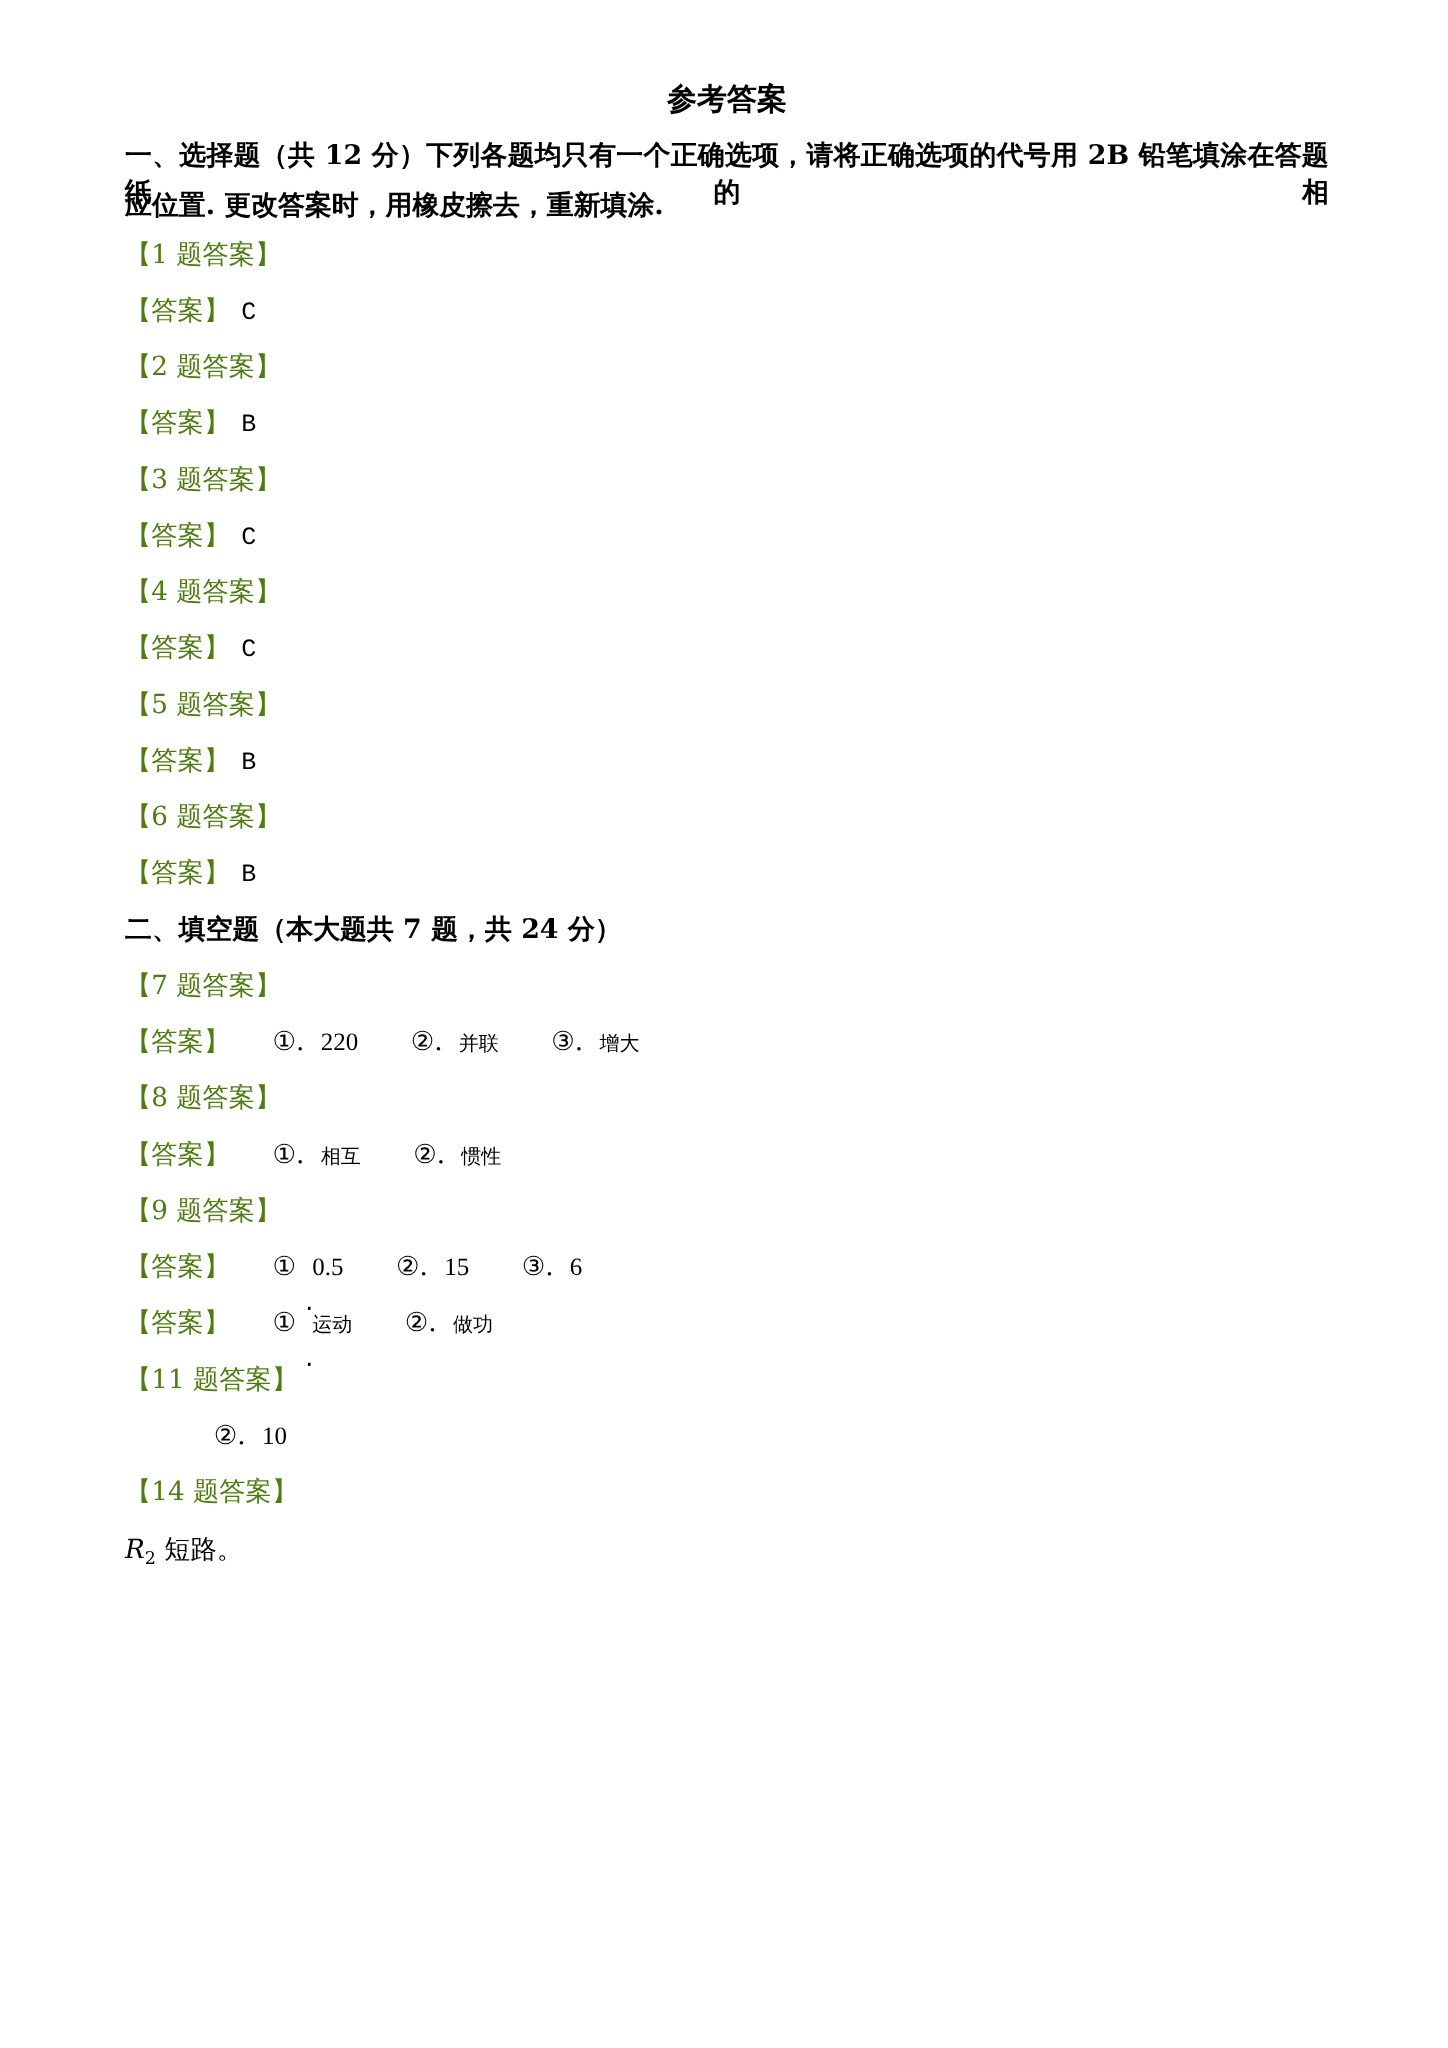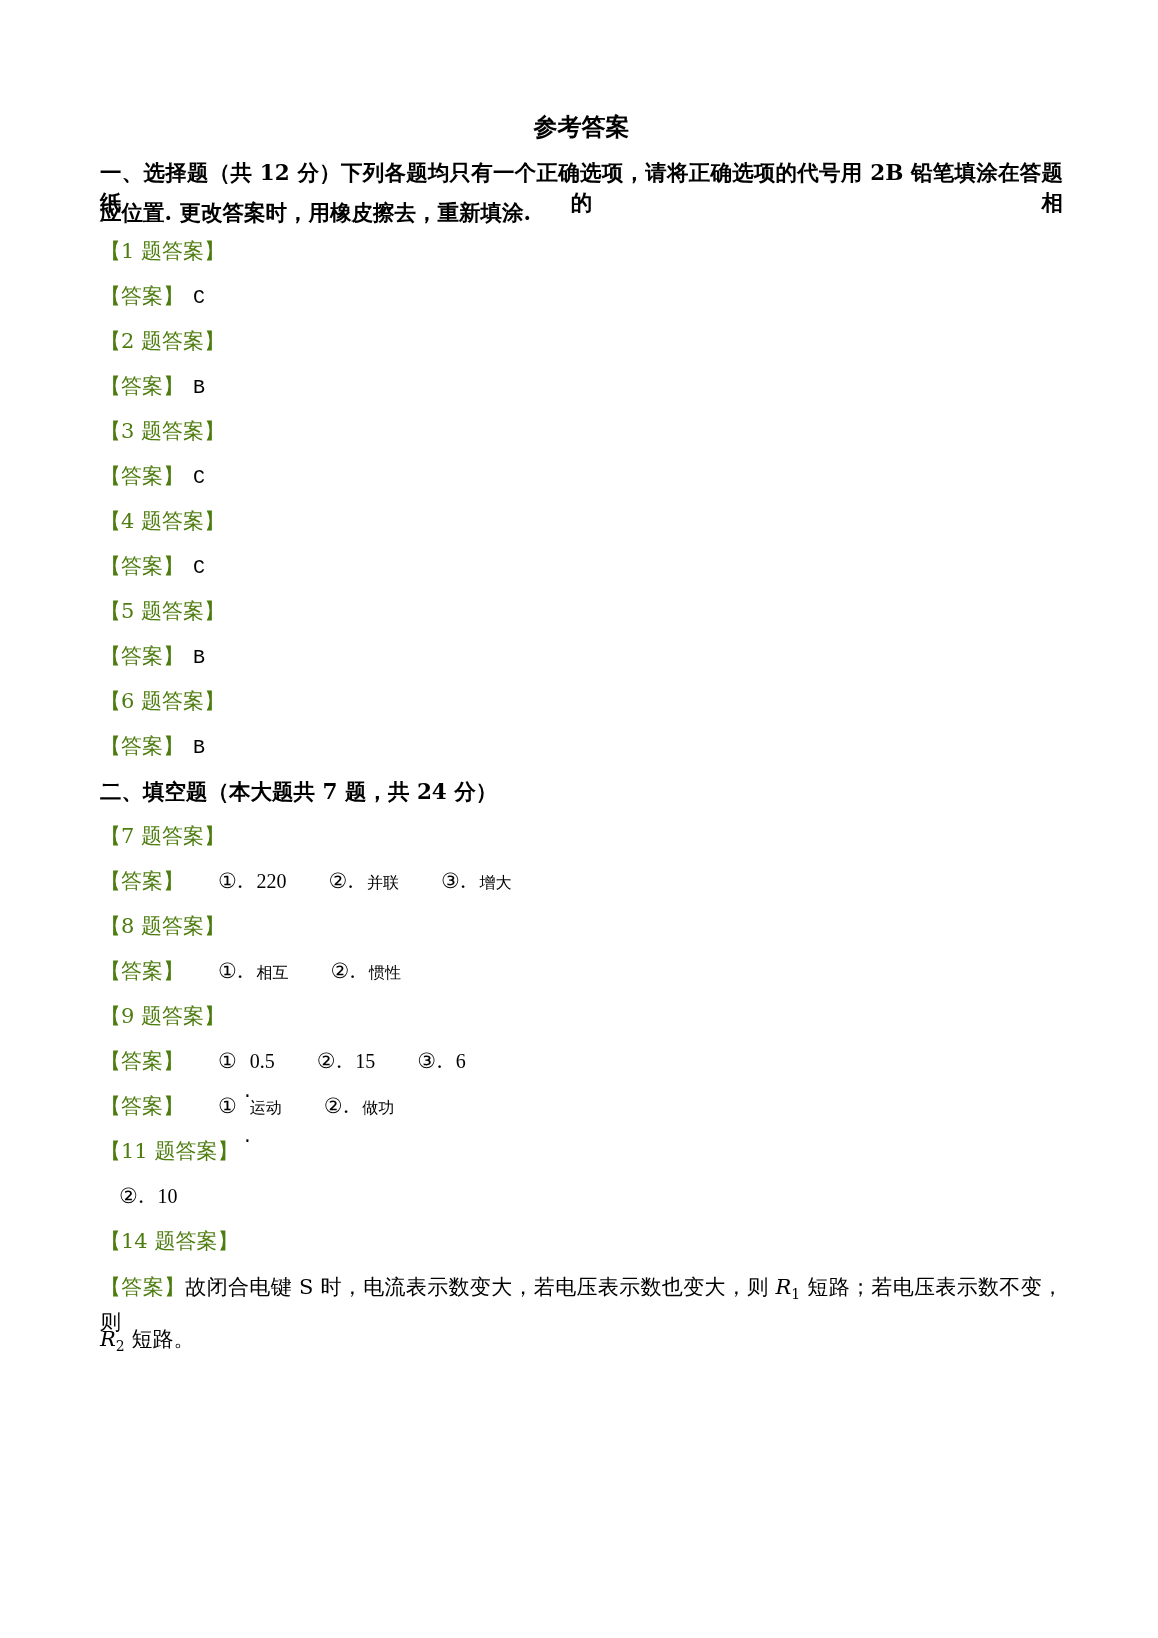--- a/index.html
+++ b/index.html
@@ -4,21 +4,21 @@
 <style>
   html,body { margin:0; padding:0; background:#ffffff; }
   body {
     width:1158px; height:1638px; overflow:hidden;
     font-family:"DejaVu Serif","Liberation Serif",serif;
     color:#000000;
   }
   .page {
     position:relative; box-sizing:border-box;
     width:1158px; height:1638px;
-    padding:112px 95px 0 100px;
+    padding:64px 95px 0 100px;
   }
   .title-line {
     height:46px; font-size:24px; font-weight:bold;
     text-align:center; line-height:30px;
   }
   .hline {
     height:40px; font-size:21.5px; font-weight:bold; line-height:30px;
   }
   .hline.just { text-align:justify; text-align-last:justify; }
   .sec-line {
@@ -88,19 +88,18 @@
 
   <div class="line blue">【8 题答案】</div>
   <div class="line"><span class="blue">【答案】</span><span class="item first"><span class="inum">①.</span><span class="itext cjk">相互</span></span><span class="item"><span class="inum">②.</span><span class="itext cjk">惯性</span></span></div>
 
   <div class="line blue">【9 题答案】</div>
   <div class="line"><span class="blue">【答案】</span><span class="item first"><span class="inum">①</span><span class="itext">0.5</span></span><span class="item"><span class="inum">②.</span><span class="itext">15</span></span><span class="item"><span class="inum">③.</span><span class="itext">6</span></span><span class="stray">.</span></div>
 
   <div class="line"><span class="blue">【答案】</span><span class="item first"><span class="inum">①</span><span class="itext cjk">运动</span></span><span class="item"><span class="inum">②.</span><span class="itext cjk">做功</span></span><span class="stray">.</span></div>
 
   <div class="line blue">【11 题答案】</div>
-  <div class="line"><span class="item indent2" style="margin-left:19px;"><span class="inum">②.</span><span class="itext">10</span></span></div>
+  <div class="line"><span class="item indent2" style="margin-left:71px;"><span class="inum">②.</span><span class="itext">10</span></span></div>
 
   <div class="line blue">【14 题答案】</div>
-  <div class="l12a"><span class="blue">【答案】</span><span>故闭合电键 S 时，电流表示数变大，若电压表示数也变大，则 </span><span class="rvar">R</span><span class="rsub">1</span><span> 短路；若电压表示数不变，则</span></div>
   <div class="l12b"><span class="rvar">R</span><span class="rsub">2</span><span> 短路。</span></div>
 
 </div>
 
 </body></html>

